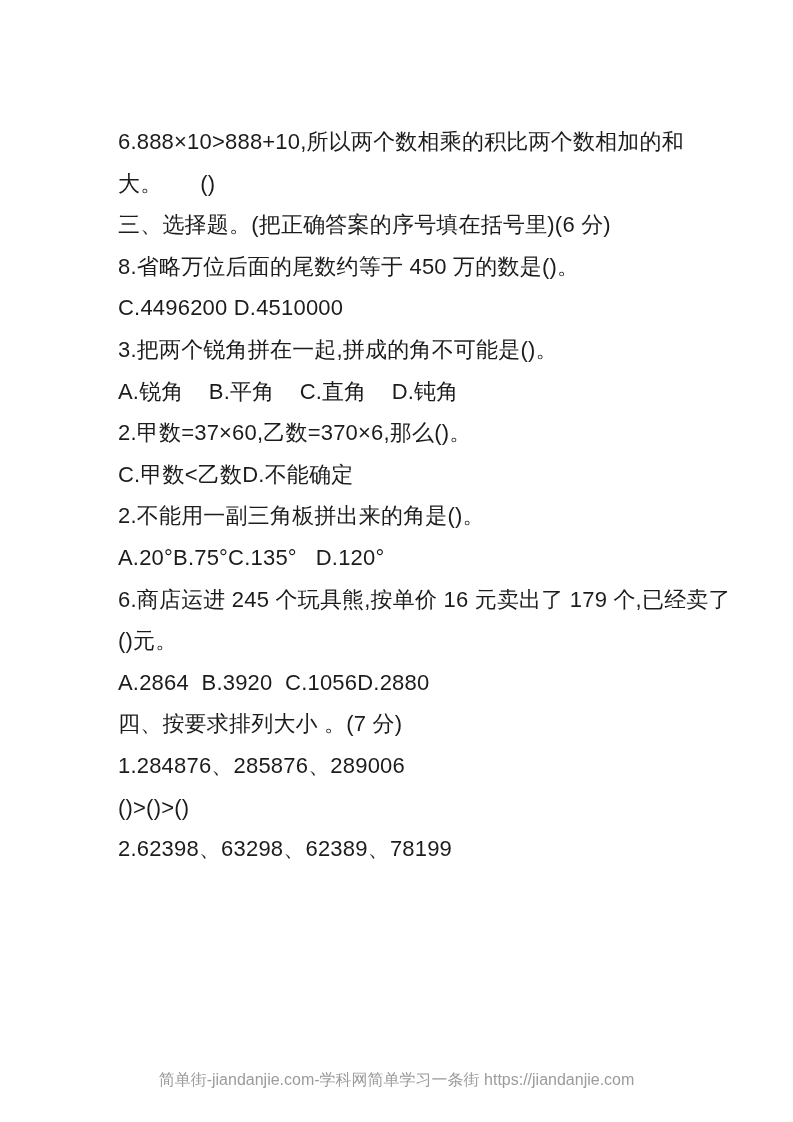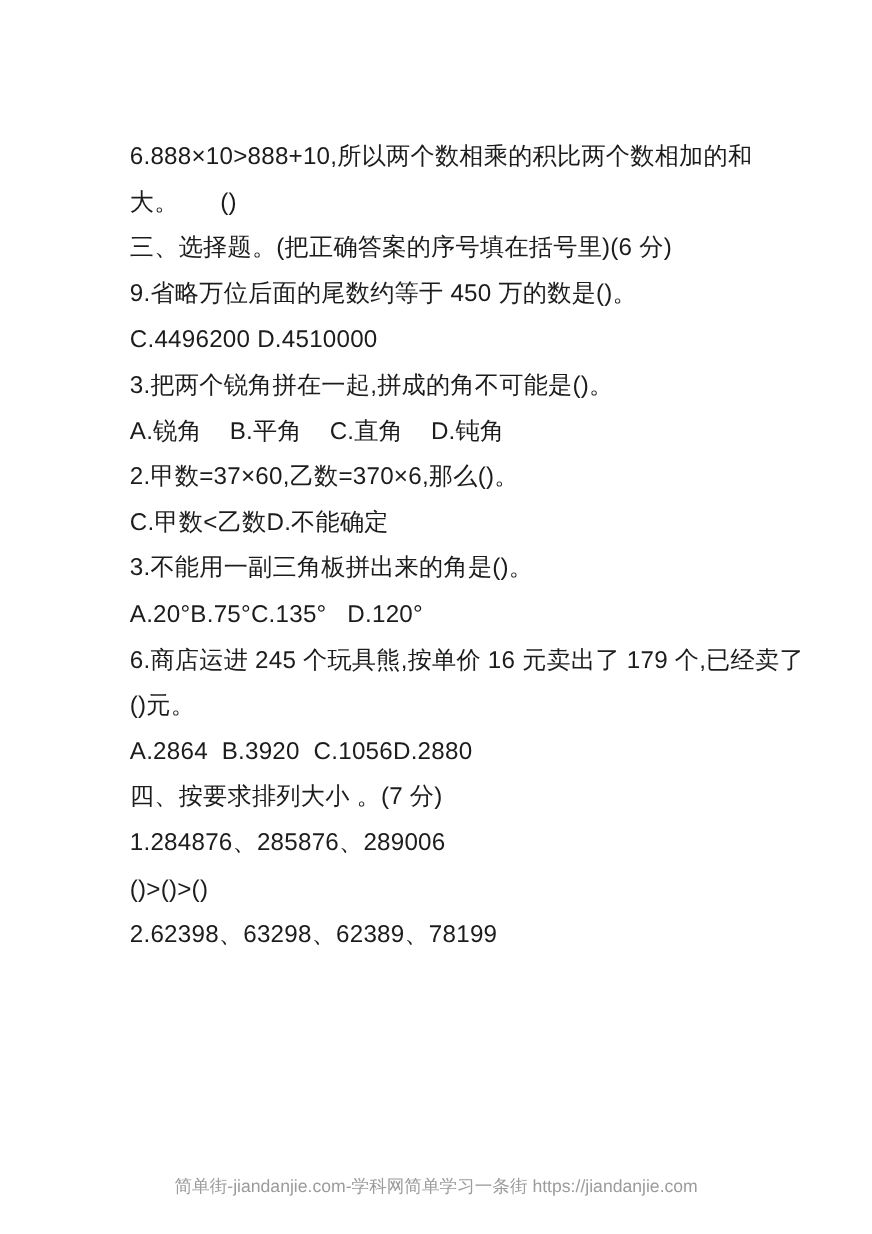--- a/index.html
+++ b/index.html
@@ -48,27 +48,27 @@
     white-space:pre;
   }
 </style>
 </head>
 <body>
 
 <div class="doc">
   <div class="line">6.888×10&gt;888+10,所以两个数相乘的积比两个数相加的和</div>
   <div class="line">大。      ()</div>
   <div class="line">三、选择题。(把正确答案的序号填在括号里)(6 分)</div>
-  <div class="line">9.省略万位后面的尾数约等于 450 万的数是()。</div>
+  <div class="line">8.省略万位后面的尾数约等于 450 万的数是()。</div>
   <div class="line">C.4496200 D.4510000</div>
   <div class="line">3.把两个锐角拼在一起,拼成的角不可能是()。</div>
   <div class="line">A.锐角    B.平角    C.直角    D.钝角</div>
   <div class="line">2.甲数=37×60,乙数=370×6,那么()。</div>
   <div class="line">C.甲数&lt;乙数D.不能确定</div>
-  <div class="line">3.不能用一副三角板拼出来的角是()。</div>
+  <div class="line">2.不能用一副三角板拼出来的角是()。</div>
   <div class="line">A.20°B.75°C.135°   D.120°</div>
   <div class="line">6.商店运进 245 个玩具熊,按单价 16 元卖出了 179 个,已经卖了</div>
   <div class="line">()元。</div>
   <div class="line">A.2864  B.3920  C.1056D.2880</div>
   <div class="line">四、按要求排列大小 。(7 分)</div>
   <div class="line">1.284876、285876、289006</div>
   <div class="line">()&gt;()&gt;()</div>
   <div class="line">2.62398、63298、62389、78199</div>
 </div>
 

